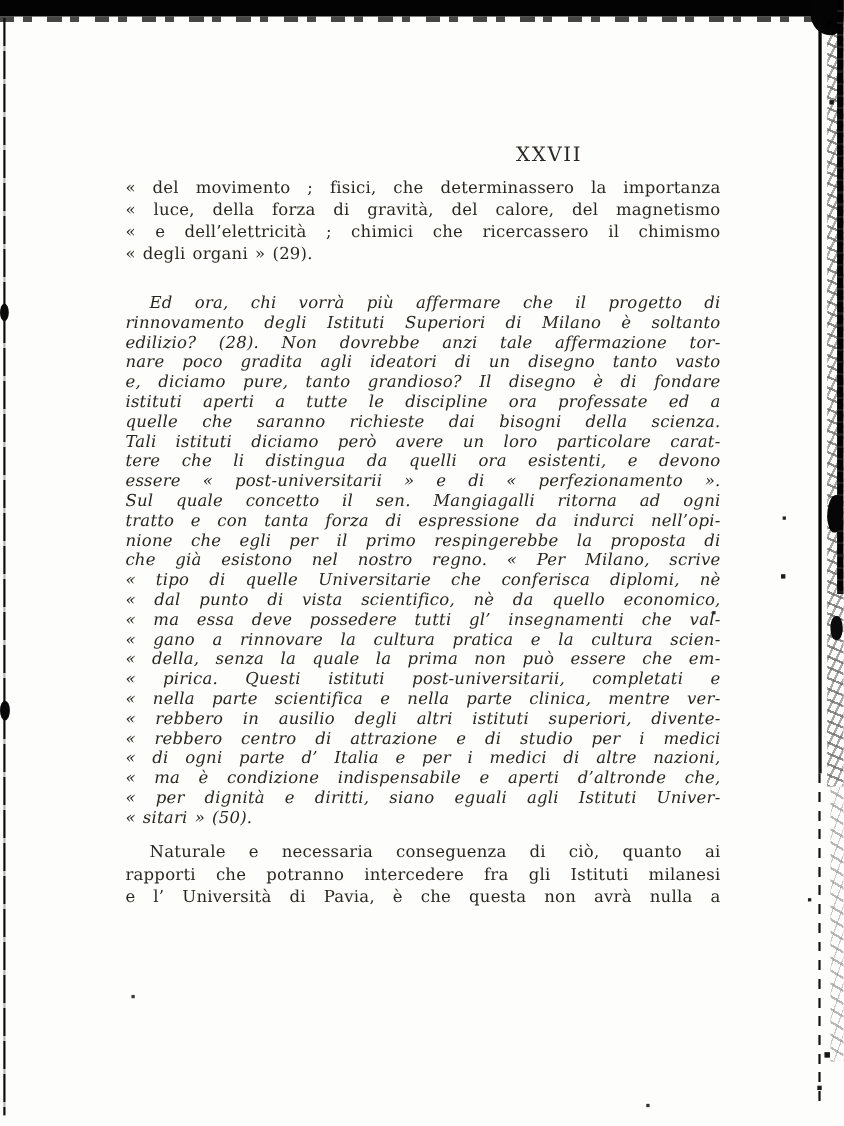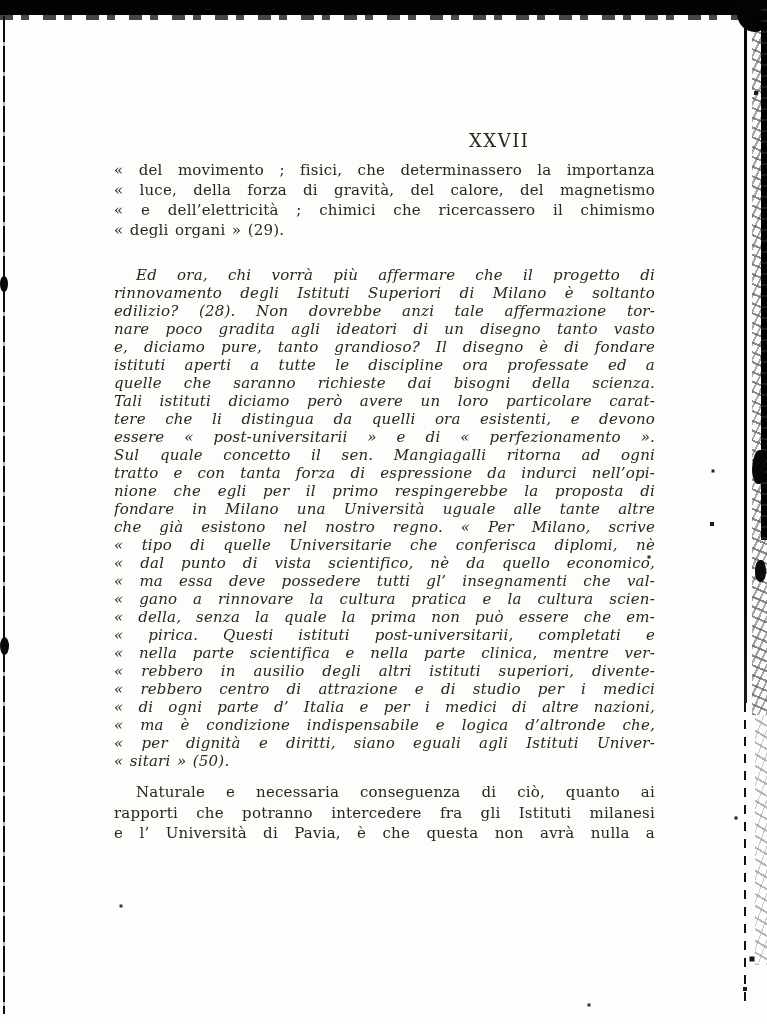--- a/index.html
+++ b/index.html
@@ -149,33 +149,32 @@
         <div class="line">nare poco gradita agli ideatori di un disegno tanto vasto</div>
         <div class="line">e, diciamo pure, tanto grandioso? Il disegno è di fondare</div>
         <div class="line">istituti aperti a tutte le discipline ora professate ed a</div>
         <div class="line">quelle che saranno richieste dai bisogni della scienza.</div>
         <div class="line">Tali istituti diciamo però avere un loro particolare carat-</div>
         <div class="line">tere che li distingua da quelli ora esistenti, e devono</div>
         <div class="line">essere « post-universitarii » e di « perfezionamento ».</div>
         <div class="line">Sul quale concetto il sen. Mangiagalli ritorna ad ogni</div>
         <div class="line">tratto e con tanta forza di espressione da indurci nell’opi-</div>
         <div class="line">nione che egli per il primo respingerebbe la proposta di</div>
-        <div class="line">fondare in Milano una Università uguale alle tante altre</div>
         <div class="line">che già esistono nel nostro regno. « Per Milano, scrive</div>
         <div class="line">« tipo di quelle Universitarie che conferisca diplomi, nè</div>
         <div class="line">« dal punto di vista scientifico, nè da quello economico,</div>
         <div class="line">« ma essa deve possedere tutti gl’ insegnamenti che val-</div>
         <div class="line">« gano a rinnovare la cultura pratica e la cultura scien-</div>
         <div class="line">« della, senza la quale la prima non può essere che em-</div>
         <div class="line">« pirica. Questi istituti post-universitarii, completati e</div>
         <div class="line">« nella parte scientifica e nella parte clinica, mentre ver-</div>
         <div class="line">« rebbero in ausilio degli altri istituti superiori, divente-</div>
         <div class="line">« rebbero centro di attrazione e di studio per i medici</div>
         <div class="line">« di ogni parte d’ Italia e per i medici di altre nazioni,</div>
-        <div class="line">« ma è condizione indispensabile e logica d’altronde che,</div>
+        <div class="line">« ma è condizione indispensabile e aperti d’altronde che,</div>
         <div class="line">« per dignità e diritti, siano eguali agli Istituti Univer-</div>
         <div class="line">« sitari » (50).</div>
       </div>
     <div class="para closing-block indent-first">
         <div class="line">Naturale e necessaria conseguenza di ciò, quanto ai</div>
         <div class="line">rapporti che potranno intercedere fra gli Istituti milanesi</div>
         <div class="line">e l’ Università di Pavia, è che questa non avrà nulla a</div>
       </div>
   </div>
 

